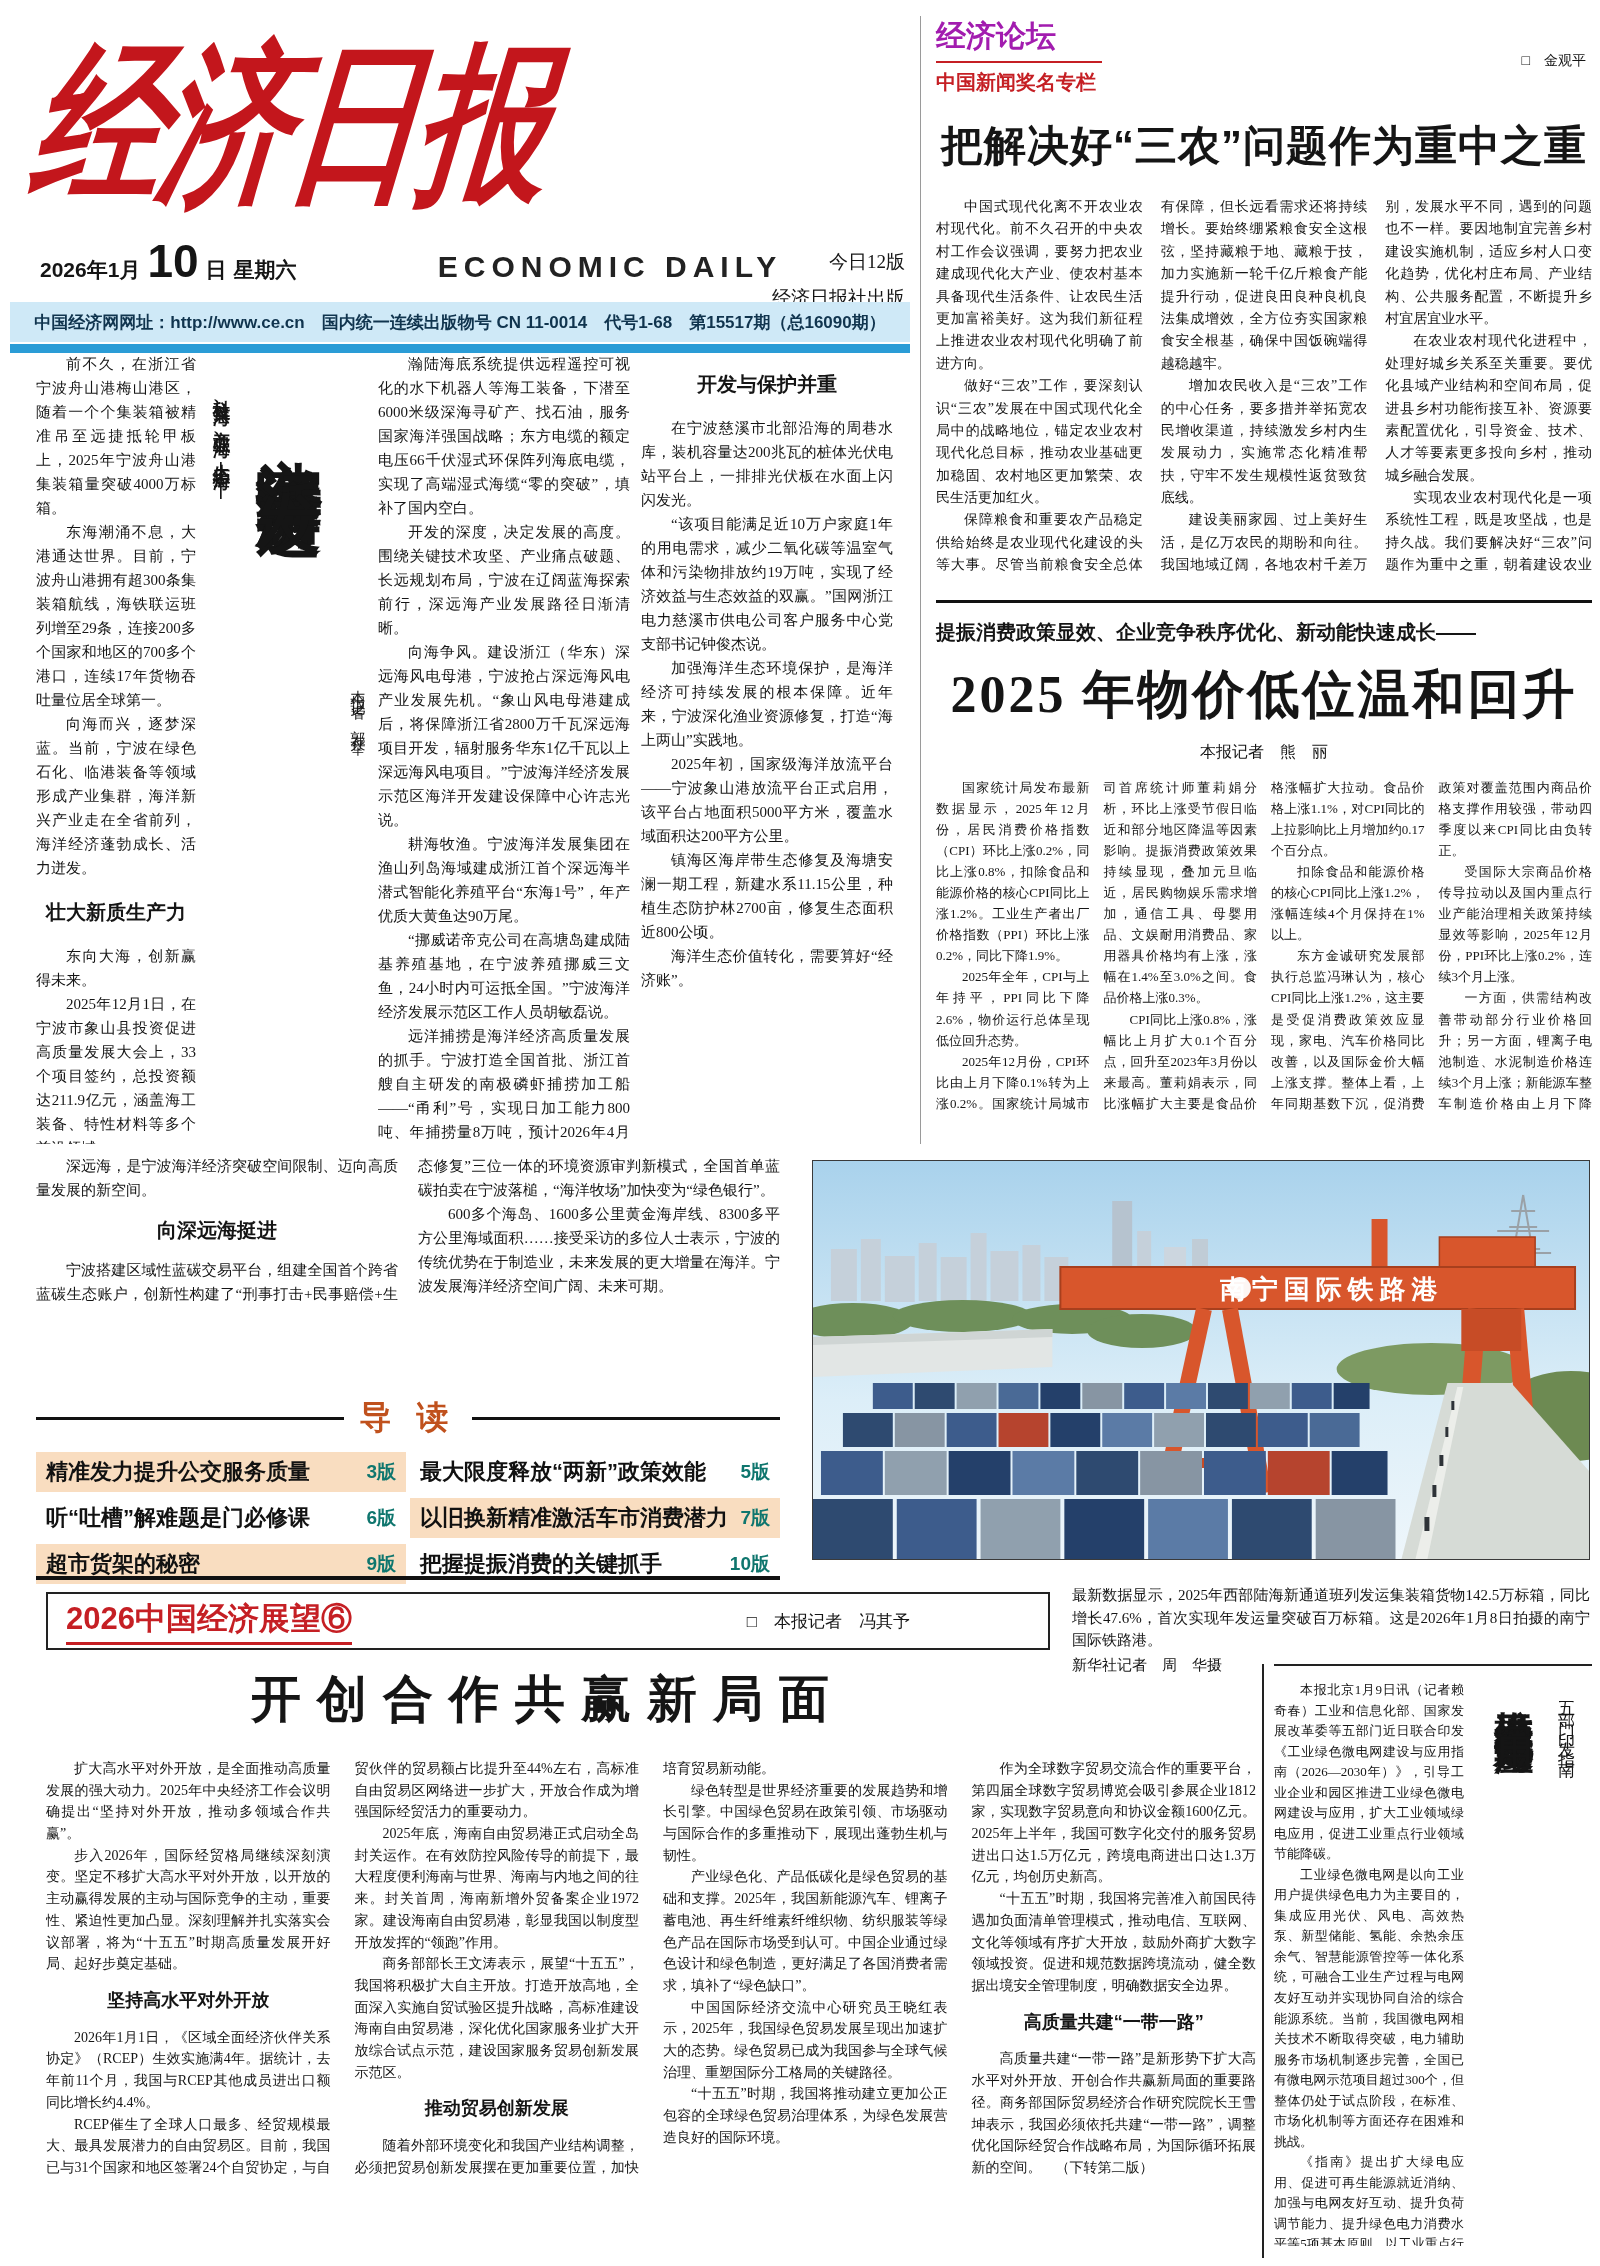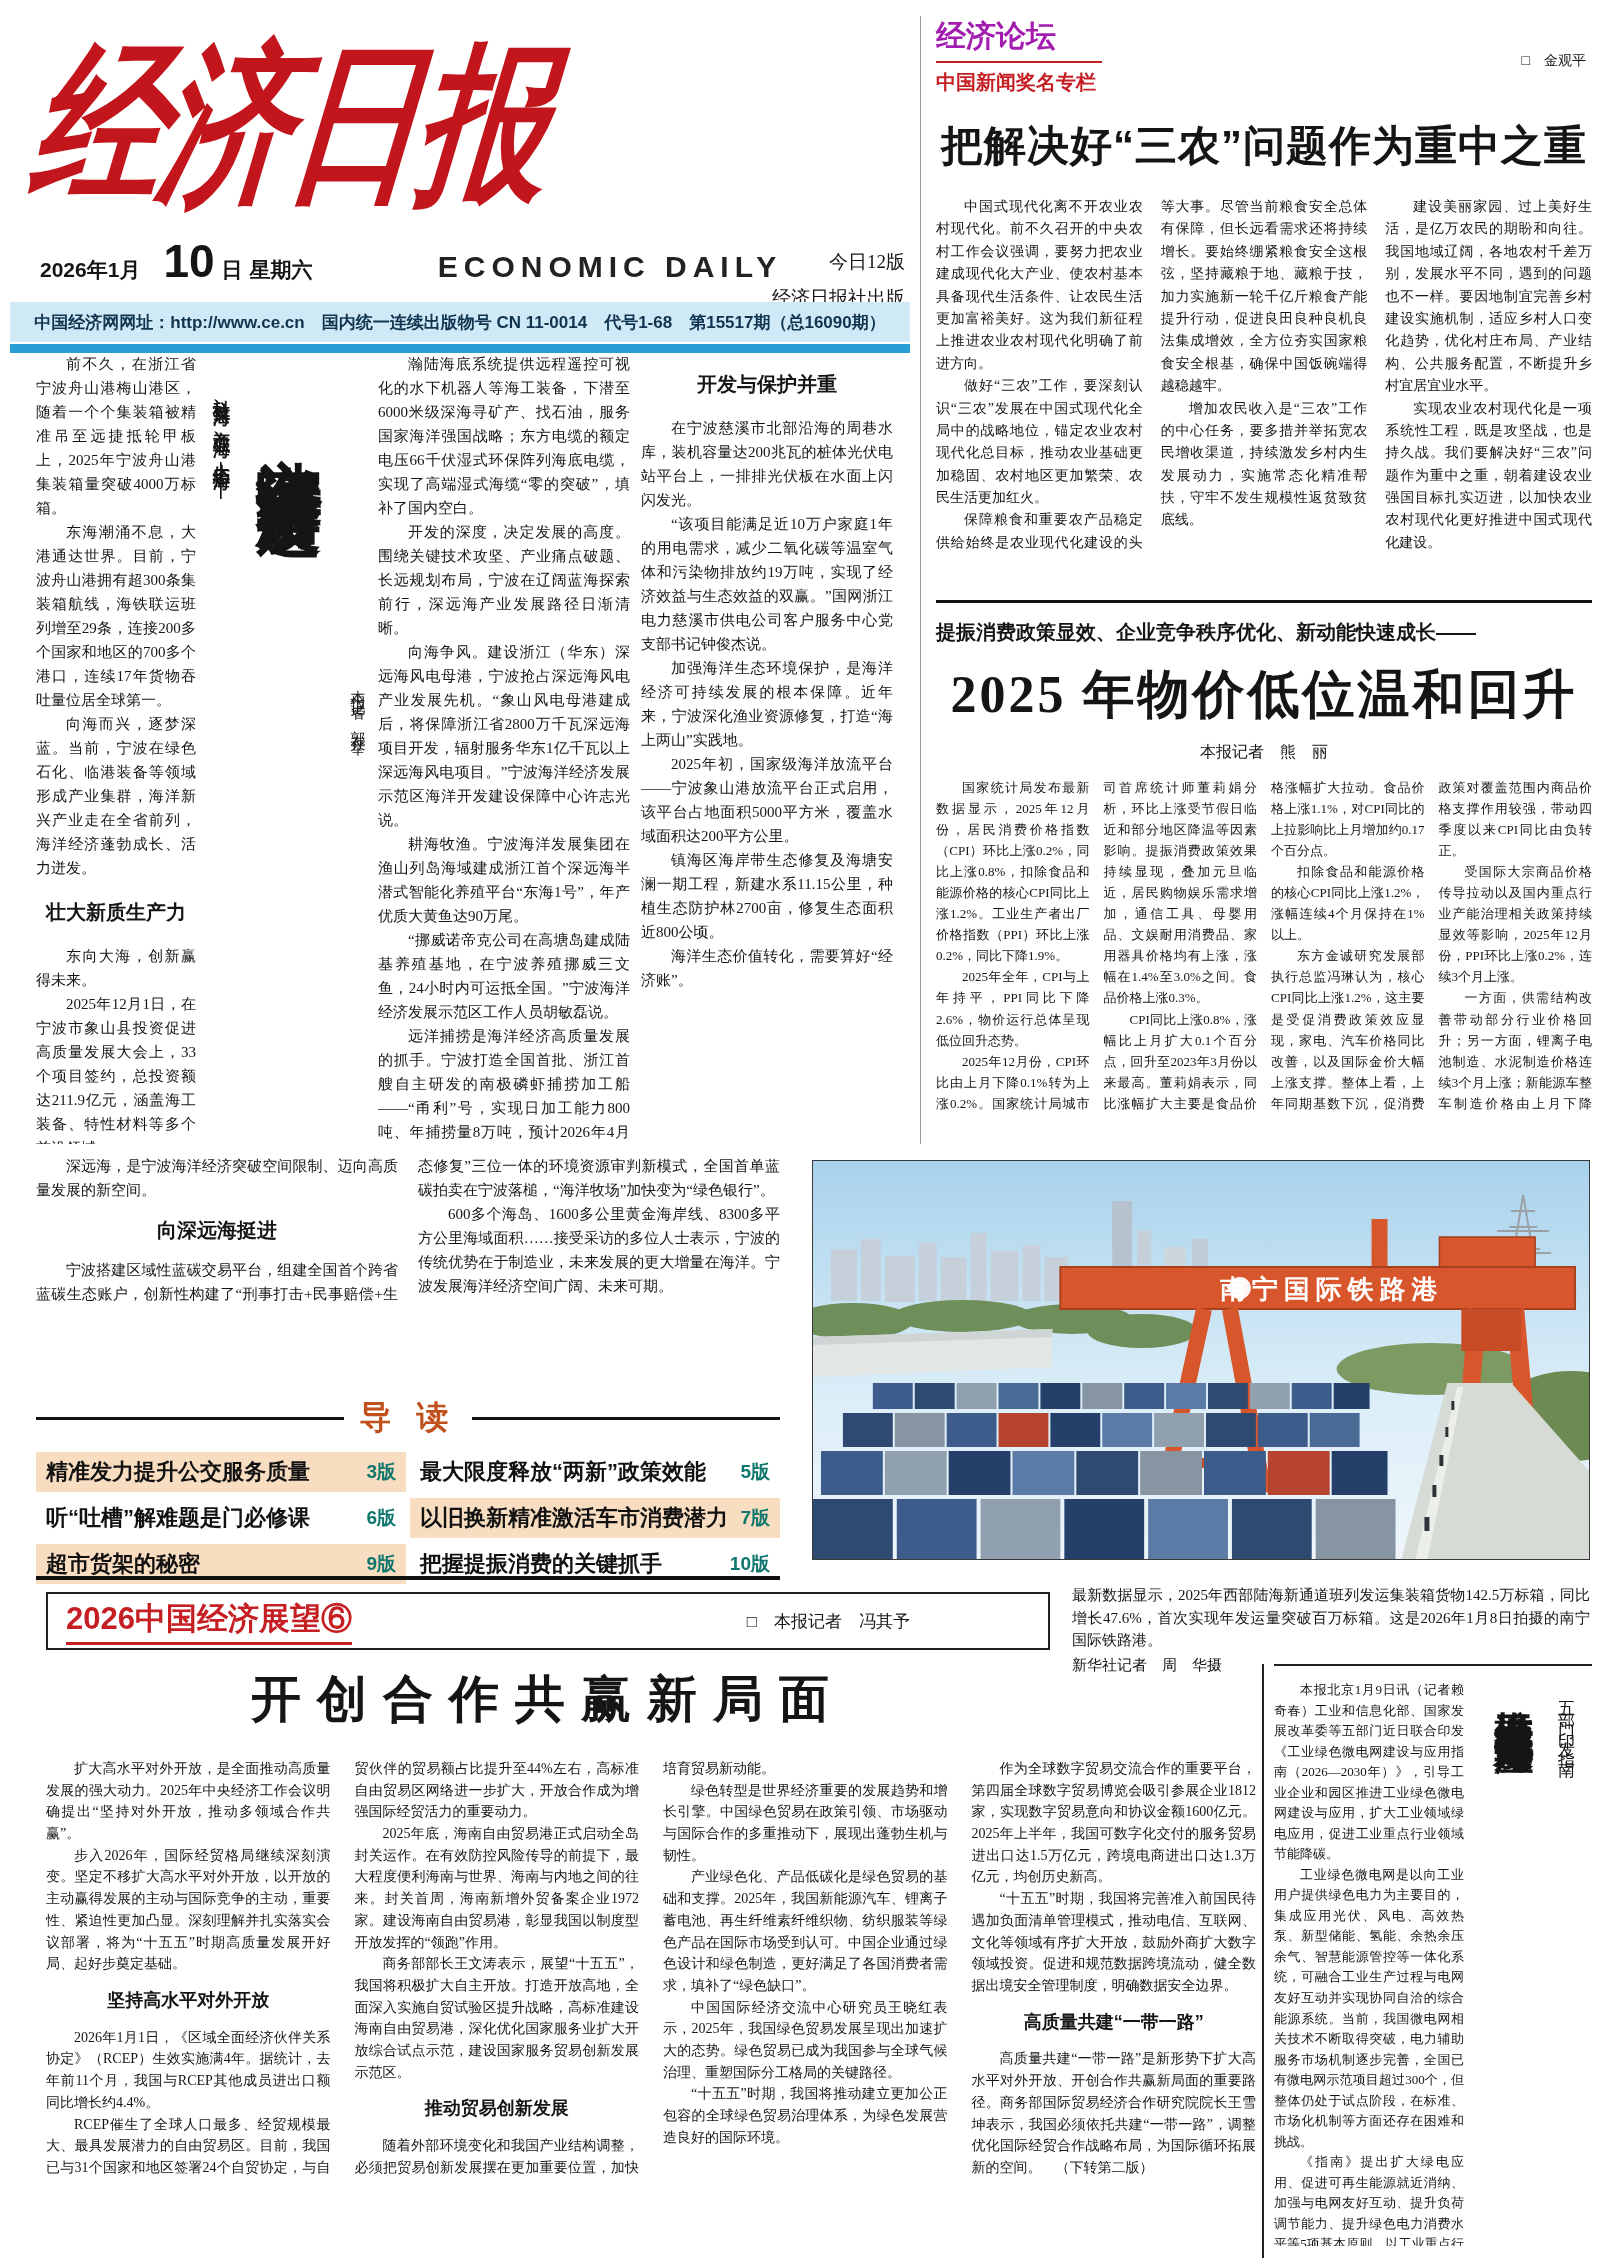--- a/index.html
+++ b/index.html
@@ -5,21 +5,21 @@
   * { box-sizing: border-box; margin:0; padding:0; }
   body { background:#e8e8e8; font-family:"Liberation Serif","DejaVu Serif",serif; color:#151515; }
   .page { position:relative; width:1600px; height:2266px; margin:0 auto; background:#ffffff; overflow:hidden; }
 
   
   .mast-title { position:absolute; left:46px; top:10px; font-size:132px; font-weight:bold; font-style:italic;
     color:#c3161c; letter-spacing:-4px; transform:skewX(-6deg) scaleY(1.3); transform-origin:left top;
     font-family:"DejaVu Serif",serif; white-space:nowrap; }
   .mast-date-row { position:absolute; left:40px; top:238px; display:flex; align-items:baseline; gap:7px;
     font-family:"Liberation Sans",sans-serif; font-weight:bold; font-size:21px; }
-  .mast-date-day { font-size:46px; line-height:1;margin-left:16px; }
+  .mast-date-day { font-size:46px; line-height:1; }
   .mast-lunar { position:absolute; left:40px; top:286px; font-size:19px; font-family:"DejaVu Serif",serif;margin-top:28px; }
   .mast-english { position:absolute; left:430px; top:250px; width:360px; text-align:center; font-size:30px;
     letter-spacing:6px; font-family:"Liberation Sans",sans-serif; font-weight:bold; color:#222; }
   .mast-right { position:absolute; left:730px; top:244px; width:175px; text-align:right; font-size:19px; line-height:1.9; }
   .info-bar { position:absolute; left:10px; top:302px; width:900px; height:40px; background:#cfe9f7;
     display:flex; align-items:center; justify-content:center; font-weight:bold; font-size:17px; color:#10344e;
     font-family:"Liberation Sans",sans-serif; }
   .blue-bar { position:absolute; left:10px; top:344px; width:900px; height:9px; background:#2a9cd6; }
 
   
@@ -129,20 +129,21 @@
       <div class="forum-sublabel">中国新闻奖名专栏</div>
     </div>
     <div class="forum-author">□　金观平</div>
     <h1 class="forum-headline">把解决好“三农”问题作为重中之重</h1>
     <div class="forum-body">
         <p class="para">中国式现代化离不开农业农村现代化。前不久召开的中央农村工作会议强调，要努力把农业建成现代化大产业、使农村基本具备现代生活条件、让农民生活更加富裕美好。这为我们新征程上推进农业农村现代化明确了前进方向。</p>
         <p class="para">做好“三农”工作，要深刻认识“三农”发展在中国式现代化全局中的战略地位，锚定农业农村现代化总目标，推动农业基础更加稳固、农村地区更加繁荣、农民生活更加红火。</p>
         <p class="para">保障粮食和重要农产品稳定供给始终是农业现代化建设的头等大事。尽管当前粮食安全总体有保障，但长远看需求还将持续增长。要始终绷紧粮食安全这根弦，坚持藏粮于地、藏粮于技，加力实施新一轮千亿斤粮食产能提升行动，促进良田良种良机良法集成增效，全方位夯实国家粮食安全根基，确保中国饭碗端得越稳越牢。</p>
         <p class="para">增加农民收入是“三农”工作的中心任务，要多措并举拓宽农民增收渠道，持续激发乡村内生发展动力，实施常态化精准帮扶，守牢不发生规模性返贫致贫底线。</p>
         <p class="para">建设美丽家园、过上美好生活，是亿万农民的期盼和向往。我国地域辽阔，各地农村千差万别，发展水平不同，遇到的问题也不一样。要因地制宜完善乡村建设实施机制，适应乡村人口变化趋势，优化村庄布局、产业结构、公共服务配置，不断提升乡村宜居宜业水平。</p>
+        <p class="para">在农业农村现代化进程中，处理好城乡关系至关重要。要优化县域产业结构和空间布局，促进县乡村功能衔接互补、资源要素配置优化，引导资金、技术、人才等要素更多投向乡村，推动城乡融合发展。</p>
         <p class="para">实现农业农村现代化是一项系统性工程，既是攻坚战，也是持久战。我们要解决好“三农”问题作为重中之重，朝着建设农业强国目标扎实迈进，以加快农业农村现代化更好推进中国式现代化建设。</p>
       </div>
   </section>
 
   <section class="ningbo">
     <div class="nb-col" style="flex:0 0 160px">
         <p class="para">前不久，在浙江省宁波舟山港梅山港区，随着一个个集装箱被精准吊至远捷抵轮甲板上，2025年宁波舟山港集装箱量突破4000万标箱。</p>
         <p class="para">东海潮涌不息，大港通达世界。目前，宁波舟山港拥有超300条集装箱航线，海铁联运班列增至29条，连接200多个国家和地区的700多个港口，连续17年货物吞吐量位居全球第一。</p>
         <p class="para">向海而兴，逐梦深蓝。当前，宁波在绿色石化、临港装备等领域形成产业集群，海洋新兴产业走在全省前列，海洋经济蓬勃成长、活力迸发。</p>
         <h3 class="subhead">壮大新质生产力</h3>

